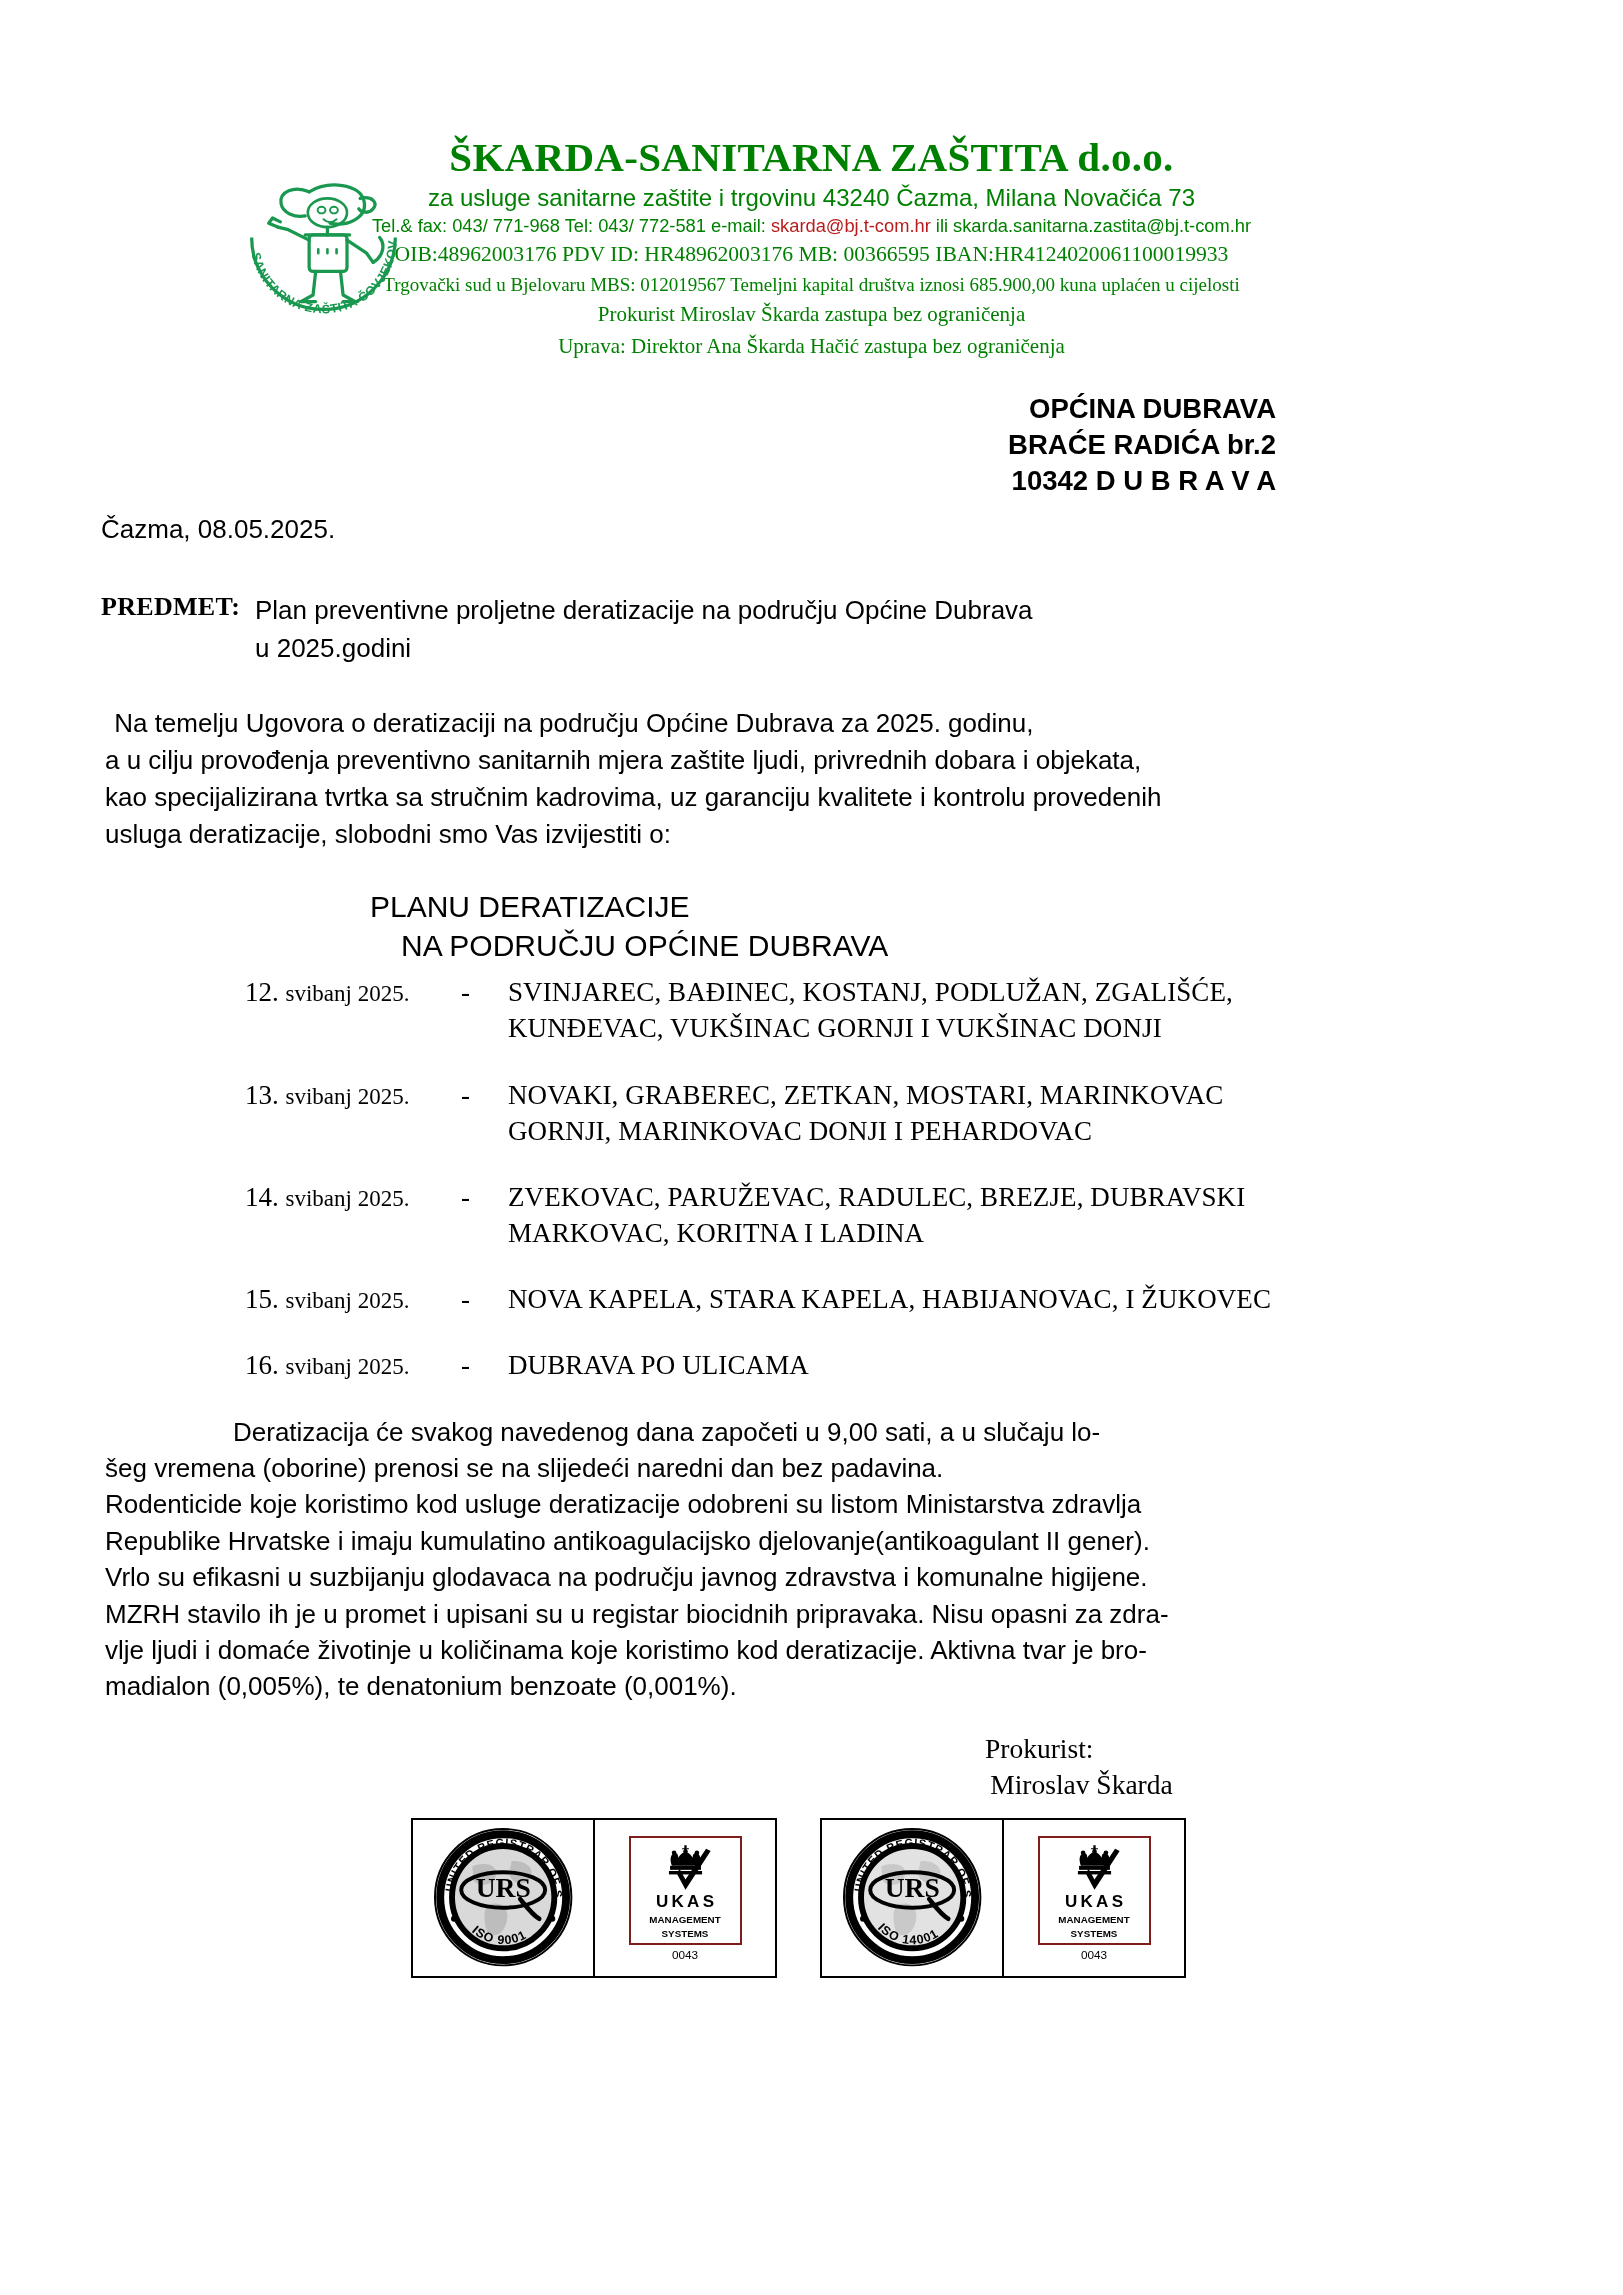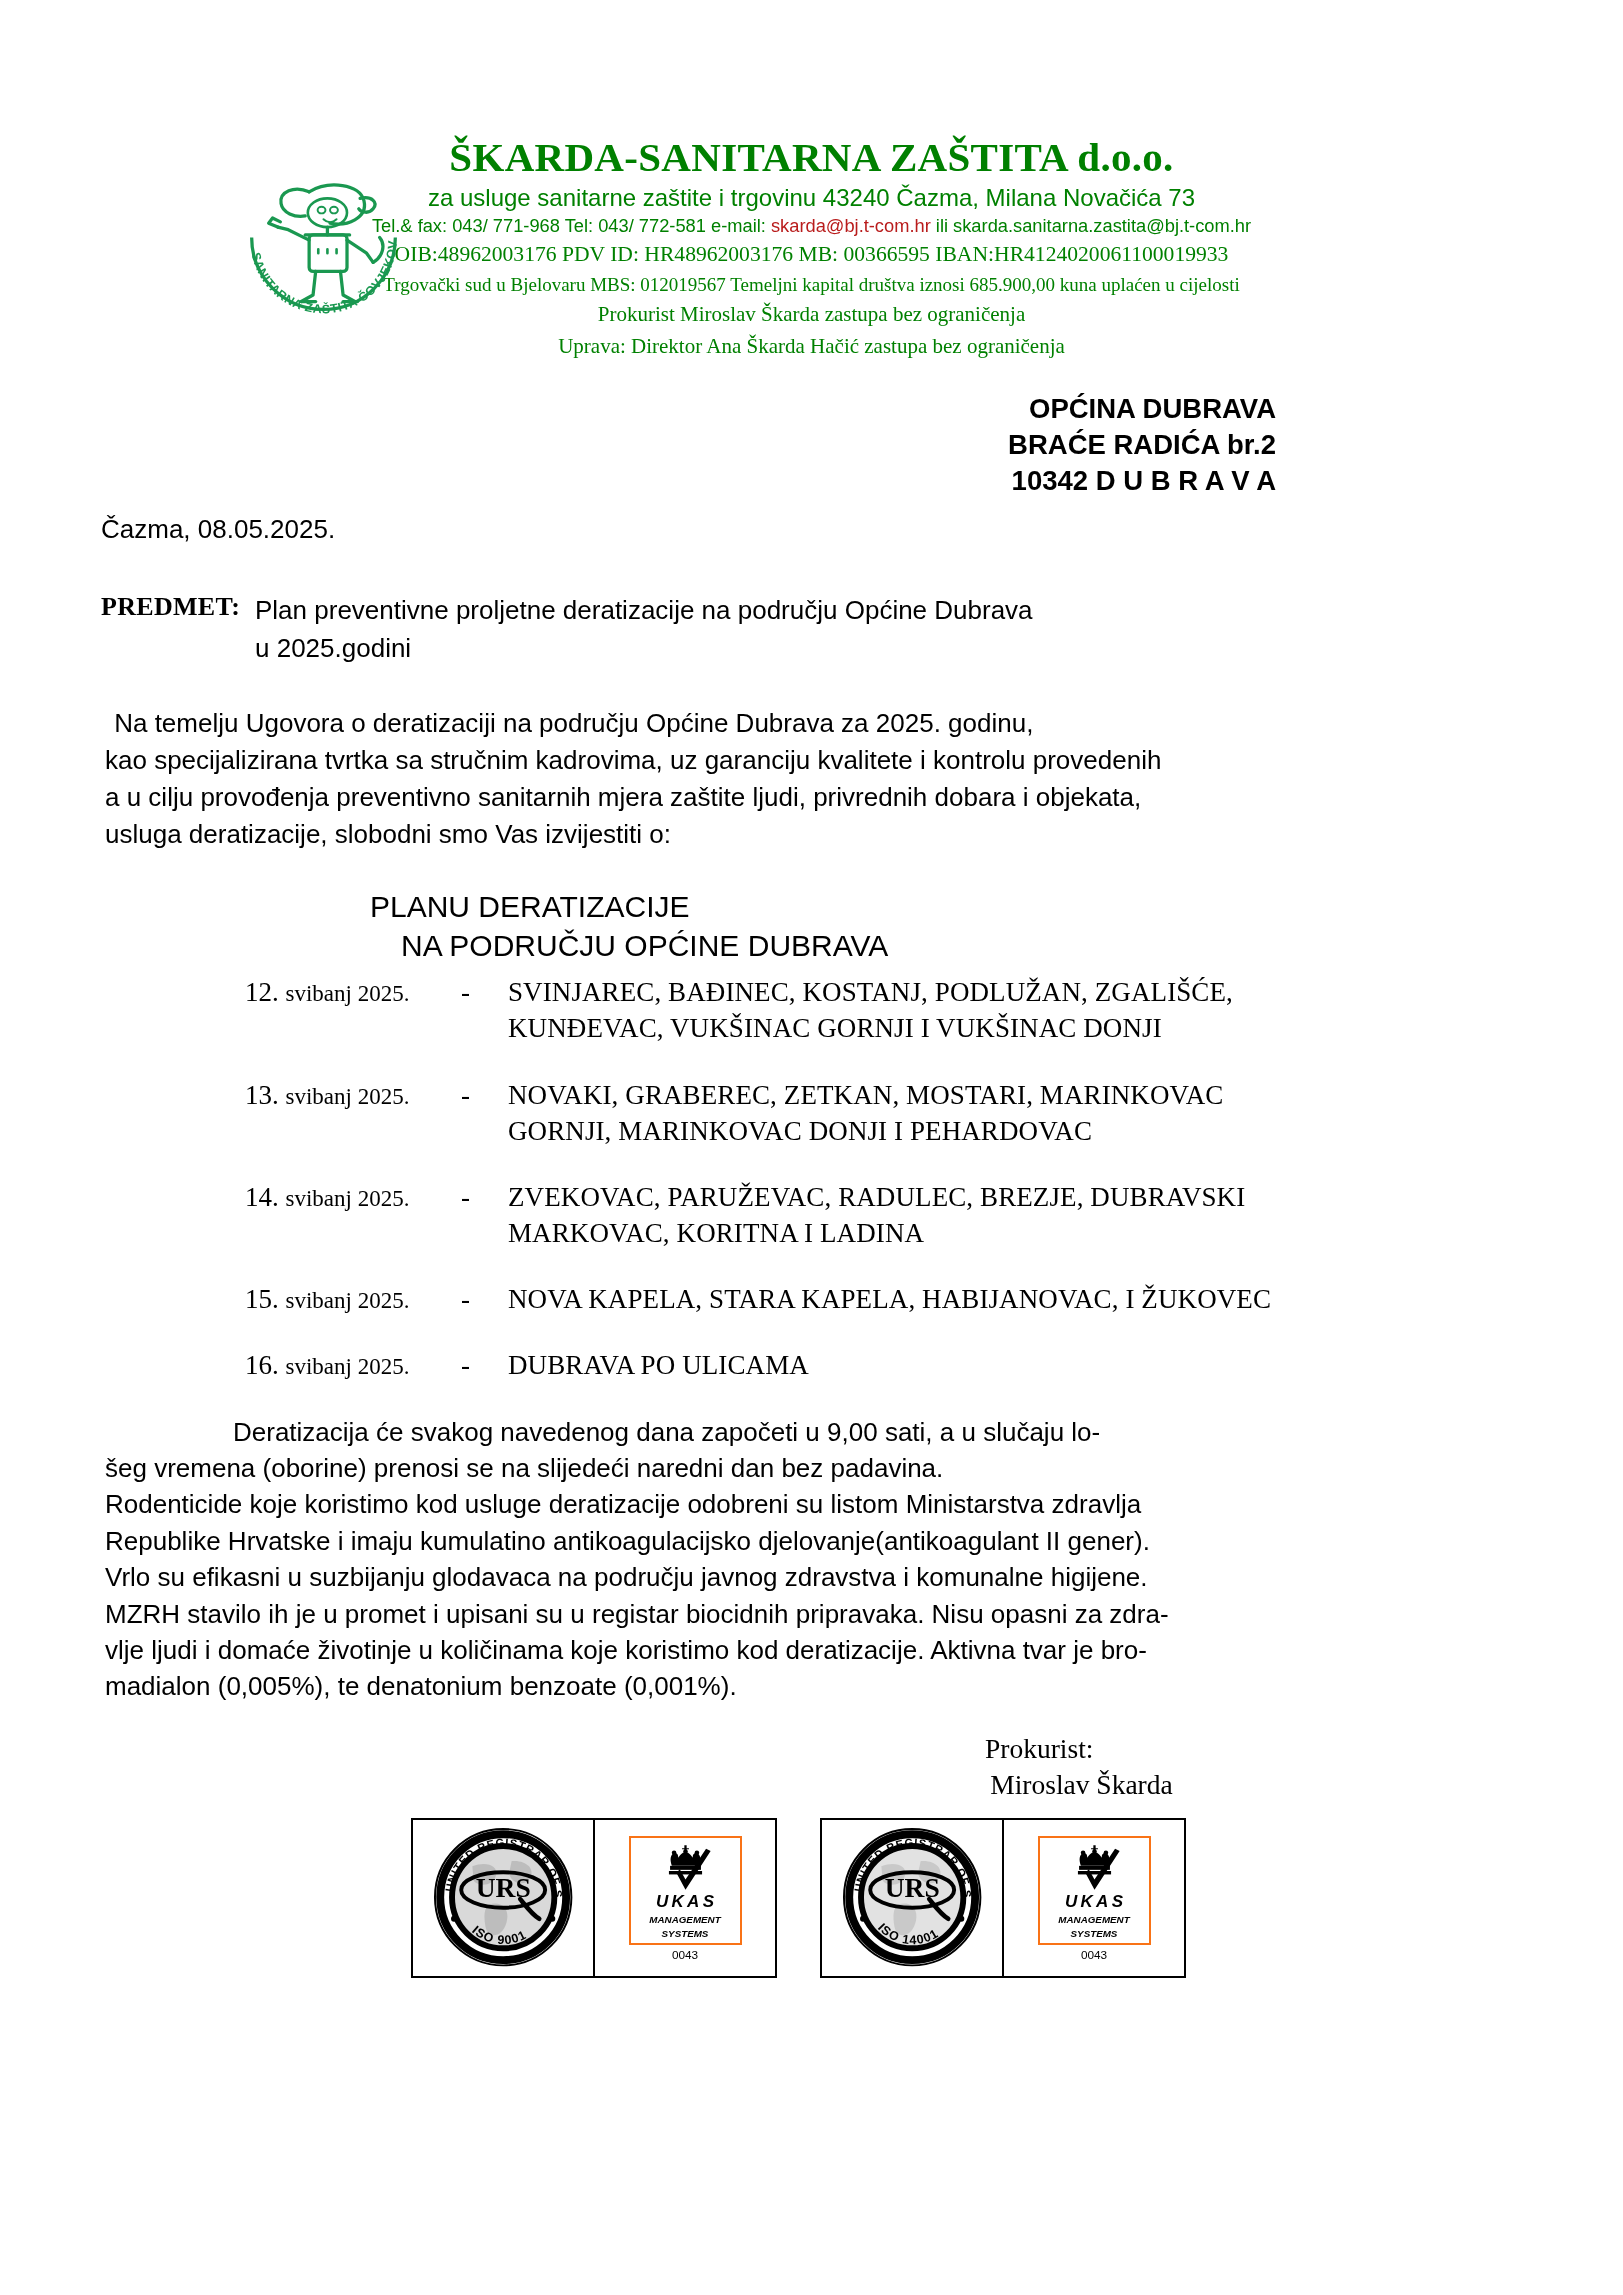--- a/index.html
+++ b/index.html
@@ -221,26 +221,25 @@
   }
   .cert-ukas {
     flex: 1 1 auto;
     display: flex;
     align-items: center;
     justify-content: center;
     padding: 6.5px 0 3.9px 0;
     flex-direction: column;
   }
   .ukas-inner {
-    border: 2px solid #f97316;
+    border: 2px solid #7f1d1d;
     width: 113px;
     padding: 5.2px 2.6px 3.9px 2.6px;
     text-align: center;
     box-sizing: border-box;
-    font-style: italic;
   }
   .ukas-tick {
     height: 48px;
     display: flex;
     align-items: flex-end;
     justify-content: center;
   }
   .ukas-name {
     font-family: "Liberation Sans", sans-serif;
     font-size: 17px;
@@ -333,22 +332,22 @@
 <div class="subject">
   <div class="subject-label">PREDMET:</div>
   <div class="subject-body">
     <div>Plan preventivne proljetne deratizacije na području Općine Dubrava</div>
     <div>u 2025.godini</div>
   </div>
 </div>
 
 <div class="intro">
   <div class="first">Na temelju Ugovora o deratizaciji na području Općine Dubrava za 2025. godinu,</div>
+  <div>a u cilju provođenja preventivno sanitarnih mjera zaštite ljudi, privrednih dobara i objekata,</div>
   <div>kao specijalizirana tvrtka sa stručnim kadrovima, uz garanciju kvalitete i kontrolu provedenih</div>
-  <div>a u cilju provođenja preventivno sanitarnih mjera zaštite ljudi, privrednih dobara i objekata,</div>
   <div>usluga deratizacije, slobodni smo Vas izvijestiti o:</div>
 </div>
 
 <div class="plan-heading">
   <div>PLANU DERATIZACIJE</div>
   <div class="line2">NA PODRUČJU OPĆINE DUBRAVA</div>
 </div>
 
 <div class="schedule">
 

